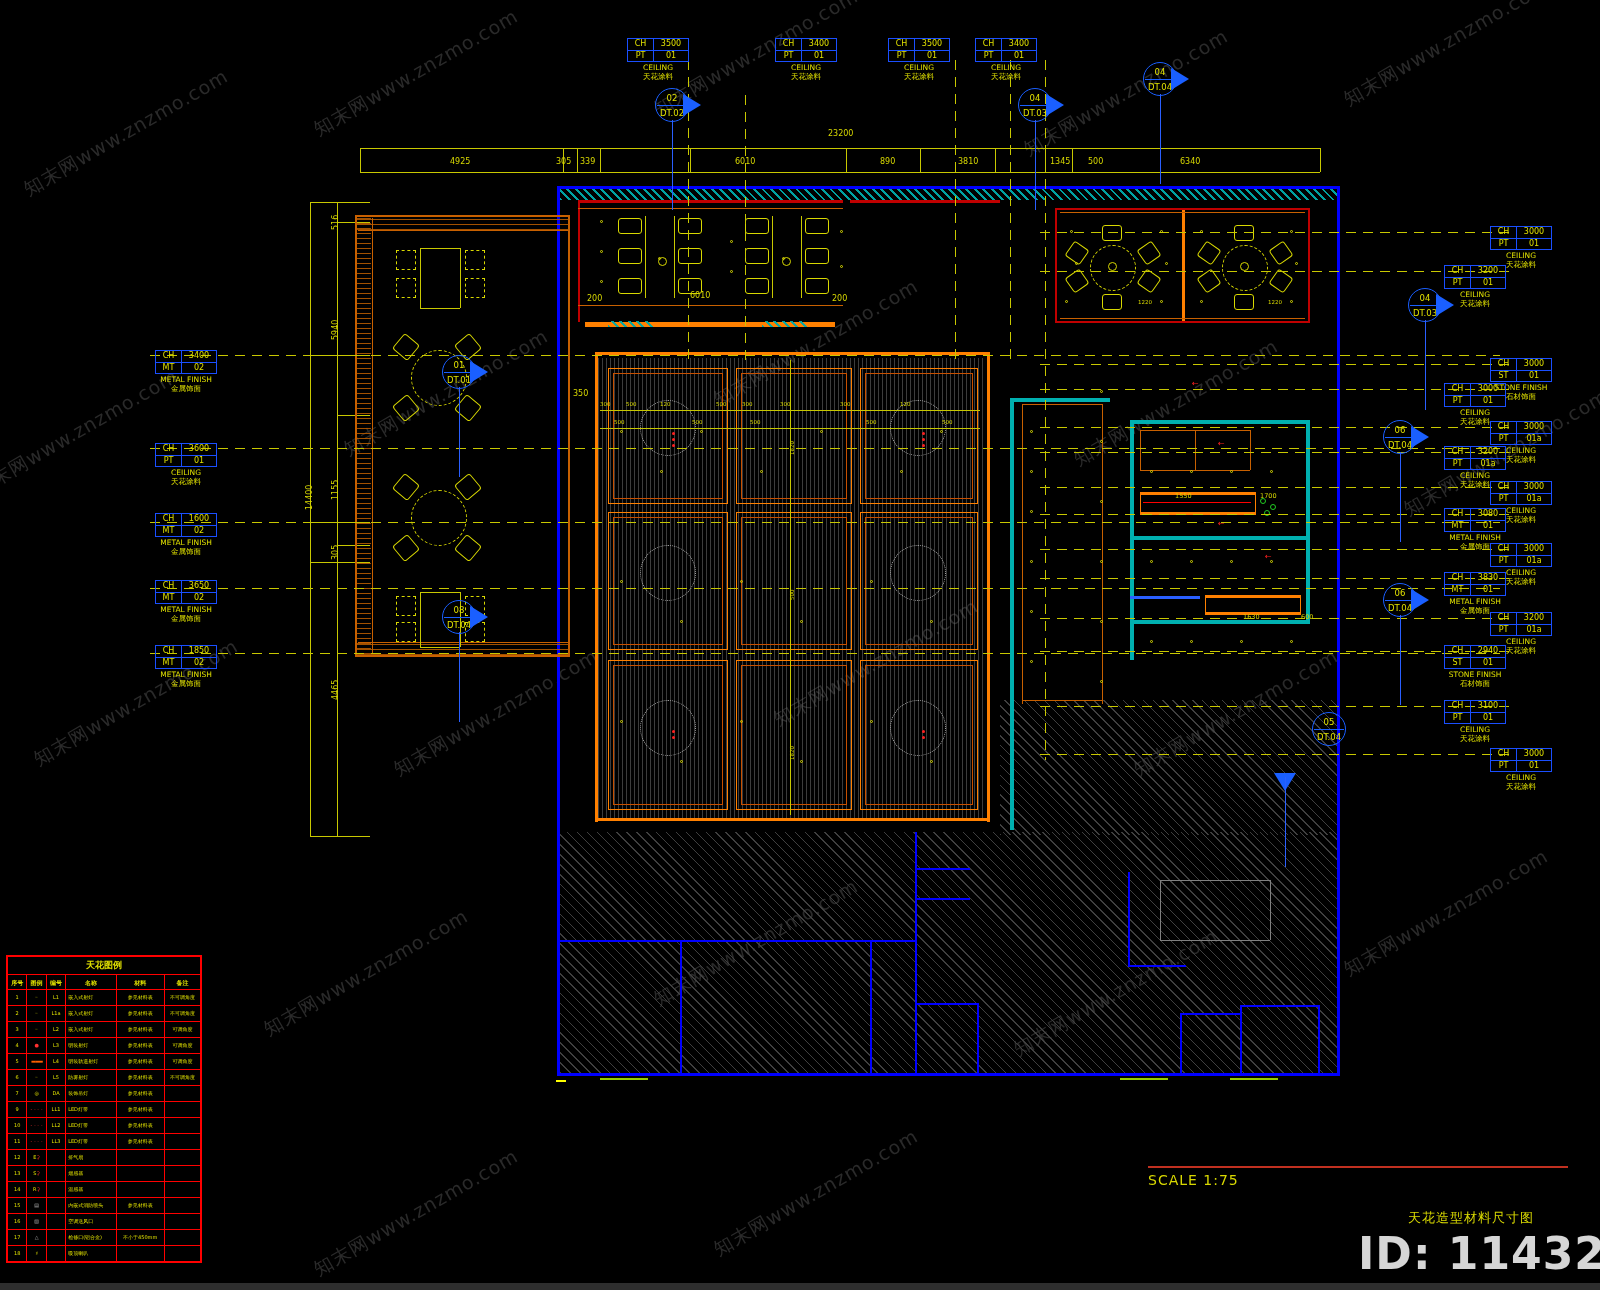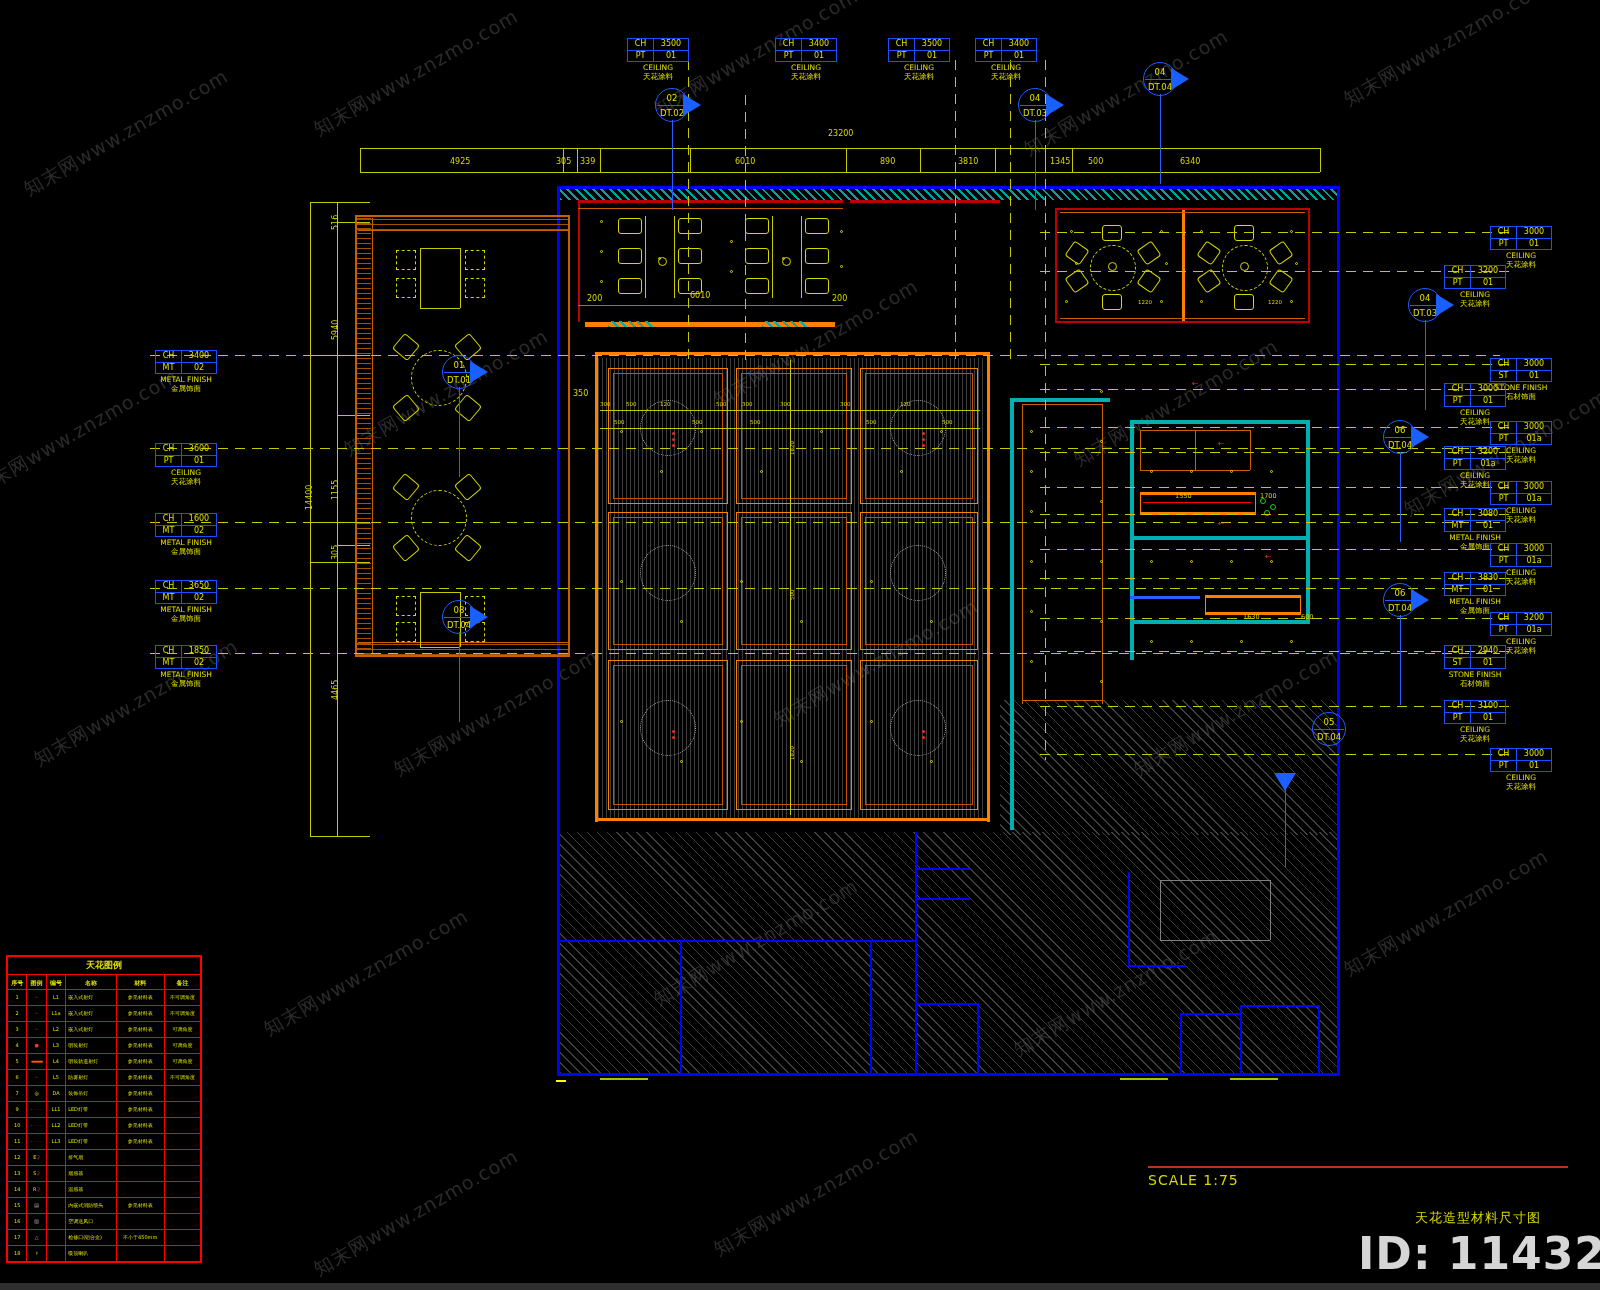--- a/index.html
+++ b/index.html
@@ -212,21 +212,20 @@
     width: 420px; height: 2px; background: #c03020; margin: 3px 0 4px 0;
   }
   #titleblock .scale {
     color: #d8d800; font-size: 14px; letter-spacing: 1px;
     font-family: "DejaVu Sans", sans-serif;
   }
   #titleblock .cn {
     position: absolute; left: 260px; top: 46px;
     color: #d8d800; font-size: 13px; letter-spacing: 1px;
     font-family: "DejaVu Sans", sans-serif;
-    margin-left: 7px;
   }
 
   .bottombar {
     position: absolute; left: 0; bottom: 0; width: 1600px; height: 7px;
     background: #2e2e2e;
   }
   .pan { position: absolute; border: 1px solid #ff8000; }
   .pan2 { position: absolute; border: 1px solid #c85000; }
   .dot {
     position: absolute; width: 3px; height: 3px;

